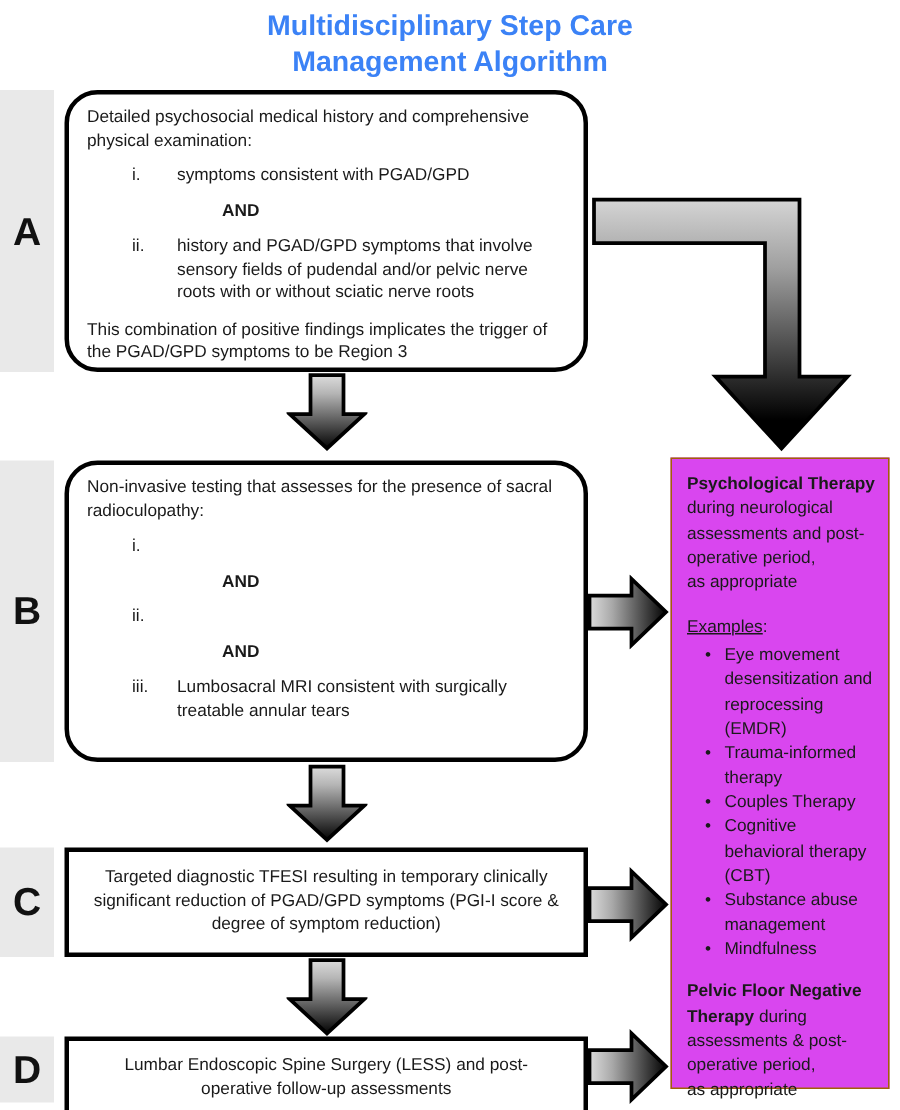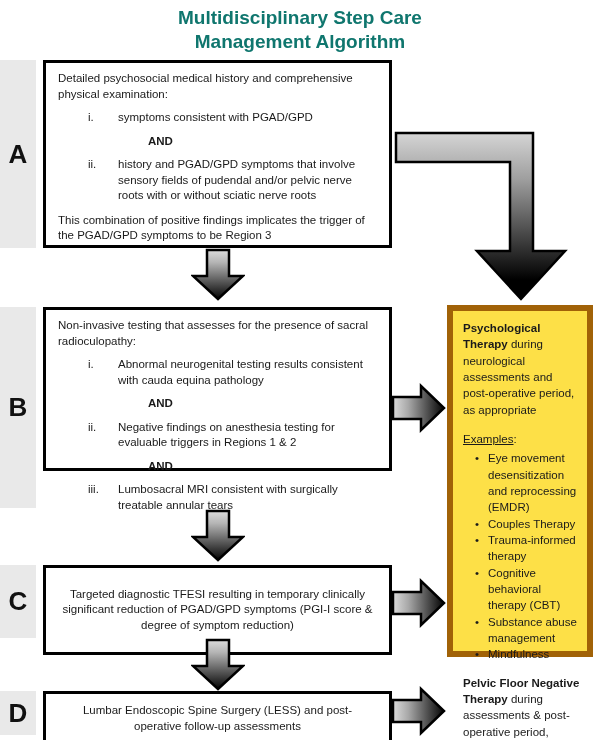--- a/index.html
+++ b/index.html
@@ -3,43 +3,43 @@
 <meta charset="utf-8">
 <style>
   * { margin:0; padding:0; box-sizing:border-box; }
   html,body { background:#ffffff; }
   .stage {
     position:relative; width:600px; height:740px; background:#ffffff;
     font-family:"Liberation Sans", sans-serif; color:#1a1a1a; overflow:hidden;
   }
   .title {
     position:absolute; top:6px; left:0; width:600px; text-align:center;
-    font-size:19px; line-height:24px; font-weight:bold; color:#0f766e;
+    font-size:19px; line-height:24px; font-weight:bold; color:#3b82f6;
   }
   .strip {
     position:absolute; left:0; width:36px; background:#e9e9e9;
     display:flex; align-items:center; justify-content:center;
     font-weight:bold; font-size:26px; color:#111;
   }
   .box {
     position:absolute; left:43px; width:349px; border:3px solid #000;
     background:#fff; font-size:11.5px; line-height:1.35;
   }
-  .box-pad { padding:8px 8px 6px 12px; }
+  .box-pad { padding:8px 8px 6px 12px;border-radius:22px; }
   .intro { margin:0; }
   .item { display:flex; margin:8px 0 0 30px; }
   .numeral { width:30px; flex:0 0 30px; }
   .itext { flex:1; padding-right:4px; }
   .and-row { font-weight:bold; text-align:left; padding-left:90px; margin-top:8px; }
   .outro { margin-top:9px; }
   .center-box { display:flex; align-items:center; justify-content:center;
     text-align:center; padding:4px 14px; }
   .panel {
-    position:absolute; left:447px; top:305px; width:146px; height:352px;
-    border:6px solid #a16207; background:#fde047; font-size:11.5px; line-height:1.42;
+    position:absolute; left:447px; top:305px; width:146px; height:421px;
+    border:1px solid #a16207; background:#d946ef; font-size:11.5px; line-height:1.42;
     padding:9px 6px 0 10px;
   }
   .para { white-space:pre-line; margin-bottom:13px; }
   .b { font-weight:bold; }
   .u { text-decoration:underline;text-align:right; }
   .ex-head { margin-bottom:3px; }
   .ex-list { list-style:none; margin:0 0 12px 0; }
   .ex-list li { position:relative; padding-left:15px; margin-left:10px; }
   .ex-list li::before { content:"\2022"; position:absolute; left:2px; }
   .arr { position:absolute; }
@@ -87,60 +87,58 @@
     <div class="item">
         <span class="numeral">ii.</span>
         <span class="itext">history and PGAD/GPD symptoms that involve sensory fields of pudendal and/or pelvic nerve roots with or without sciatic nerve roots</span>
       </div>
     <div class="outro">This combination of positive findings implicates the trigger of the PGAD/GPD symptoms to be Region 3</div>
   </div>
 
   <div class="strip" style="top:307px;height:201px;">
       <span>B</span>
     </div>
-  <div class="box box-pad" style="top:307px;height:164px;">
+  <div class="box box-pad" style="top:307px;height:201px;">
     <div class="intro">Non-invasive testing that assesses for the presence of sacral radioculopathy:</div>
     <div class="item">
         <span class="numeral">i.</span>
-        <span class="itext">Abnormal neurogenital testing results consistent with cauda equina pathology</span>
       </div>
     <div class="and-row">AND</div>
     <div class="item">
         <span class="numeral">ii.</span>
-        <span class="itext">Negative findings on anesthesia testing for evaluable triggers in Regions 1 &amp; 2</span>
       </div>
     <div class="and-row">AND</div>
     <div class="item">
         <span class="numeral">iii.</span>
         <span class="itext">Lumbosacral MRI consistent with surgically treatable annular tears</span>
       </div>
   </div>
 
   <div class="strip" style="top:565px;height:73px;">
       <span>C</span>
     </div>
-  <div class="box center-box" style="top:565px;height:90px;">
+  <div class="box center-box" style="top:565px;height:73px;">
       <span>Targeted diagnostic TFESI resulting in temporary clinically significant reduction of PGAD/GPD symptoms (PGI-I score &amp; degree of symptom reduction)</span>
     </div>
 
   <div class="strip" style="top:691px;height:44px;">
       <span>D</span>
     </div>
   <div class="box center-box" style="top:691px;height:56px;">
       <span>Lumbar Endoscopic Spine Surgery (LESS) and post-operative follow-up assessments</span>
     </div>
 
   <div class="panel">
     <div class="para"><span class="b">Psychological Therapy</span> <span>during neurological assessments and post-operative period,
 as appropriate</span></div>
     <div class="ex-head"><span class="u">Examples</span><span>:</span></div>
     <ul class="ex-list">
       <li>Eye movement desensitization and reprocessing (EMDR)</li>
+      <li>Trauma-informed therapy</li>
       <li>Couples Therapy</li>
-      <li>Trauma-informed therapy</li>
       <li>Cognitive behavioral therapy (CBT)</li>
       <li>Substance abuse management</li>
       <li>Mindfulness</li>
     </ul>
     <div class="para"><span class="b">Pelvic Floor Negative Therapy</span> <span>during assessments &amp; post-operative period,
 as appropriate</span></div>
   </div>
 
   <svg class="arr" style="left:390px;top:126px;" width="186" height="182">
     <polygon points="6,7 143,7 143,125 175,125 131,173 87,125 120,125 120,36 6,36" fill="url(#grad-elbow)" stroke="#000" stroke-width="2.5" stroke-linejoin="miter"></polygon>

